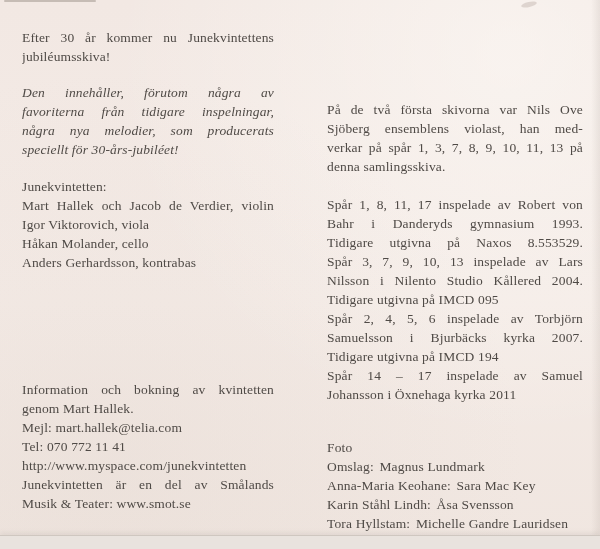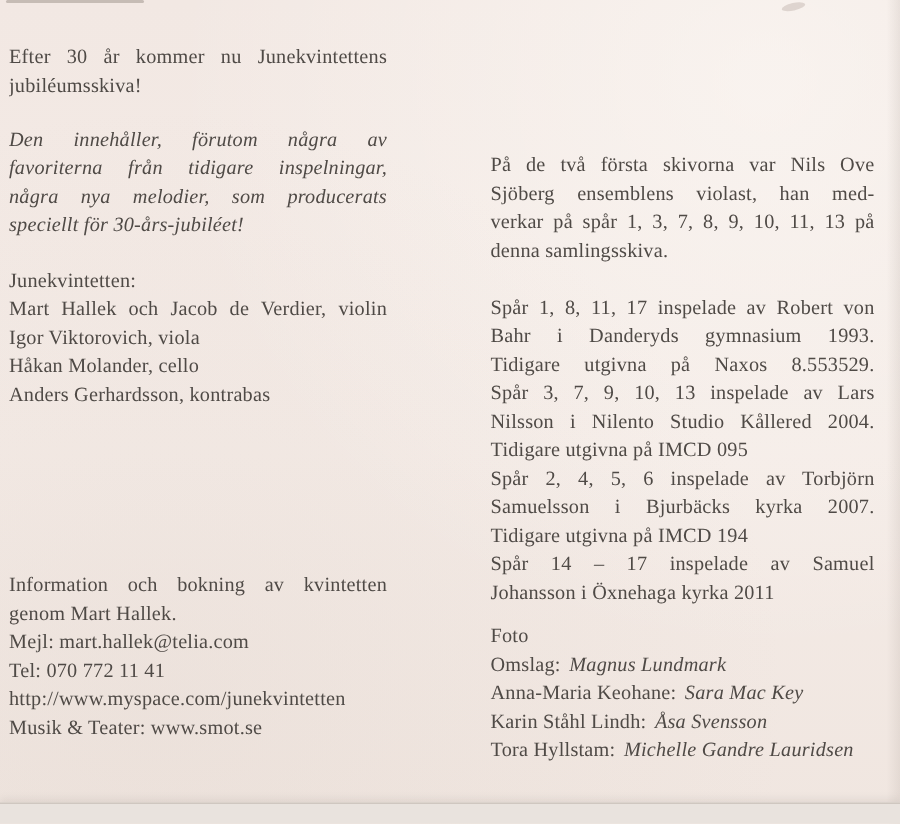--- a/index.html
+++ b/index.html
@@ -21,41 +21,41 @@
     background:
       radial-gradient(ellipse at 18% 85%, rgba(205,190,180,0.14), transparent 60%),
       radial-gradient(ellipse at 85% 10%, rgba(255,253,250,0.5), transparent 55%),
       linear-gradient(180deg, #f2e8e3 0%, #f4ebe6 55%, #f0e6e0 100%);
   }
   .col {
     position: absolute;
     font-size: 13.5px;
     letter-spacing: 0.15px;
   }
-  .col-left  { left: 6px;  top: 28px;  width: 252px; }
+  .col-left  { left: 22px;  top: 28px;  width: 252px; }
   .col-right { left: 327px; top: 100px; width: 256px; }
   .line {
     height: 19px;
     line-height: 19px;
     overflow: hidden;
     white-space: nowrap;
     text-align: left;
   }
   .line.j {
     white-space: normal;
     text-align: justify;
     text-align-last: justify;
   }
   .col-left  .b1 { margin-top: 17px; font-style: italic; }
   .col-left  .b2 { margin-top: 18px; }
   .col-left  .b3 { margin-top: 108px; }
   .col-right .b1 { margin-top: 19px; }
-  .col-right .photo { margin-top: 10px; }
+  .col-right .photo { margin-top: 34px; }
   .credit-label { margin-right: 0.42em; text-align: center; }
-  .credit-name  { font-style: italic; }
+  .credit-name  { }
   .bottom-edge {
     position: absolute;
     left: 0; bottom: 0;
     width: 100%; height: 13px;
     background: #e9e3de;
     border-top: 1px solid #cfc7c0;
     box-shadow: 0 -3px 4px rgba(150,140,130,0.12);
   }
   .right-edge {
     position: absolute;
@@ -108,20 +108,21 @@
       <div class="line">Håkan Molander, cello</div>
       <div class="line">Anders Gerhardsson, kontrabas</div>
     </div>
 
     <div class="block b3">
       <div class="line j">Information och bokning av kvintetten</div>
       <div class="line">genom Mart Hallek.</div>
       <div class="line">Mejl: mart.hallek@telia.com</div>
       <div class="line">Tel: 070 772 11 41</div>
       <div class="line">http://www.myspace.com/junekvintetten</div>
+      <div class="line j">Junekvintetten är en del av Smålands</div>
       <div class="line">Musik &amp; Teater: www.smot.se</div>
     </div>
 
   </div>
 
   <div class="col col-right">
 
     <div class="block b0">
       <div class="line j">På de två första skivorna var Nils Ove</div>
       <div class="line j">Sjöberg ensemblens violast, han med-</div>

